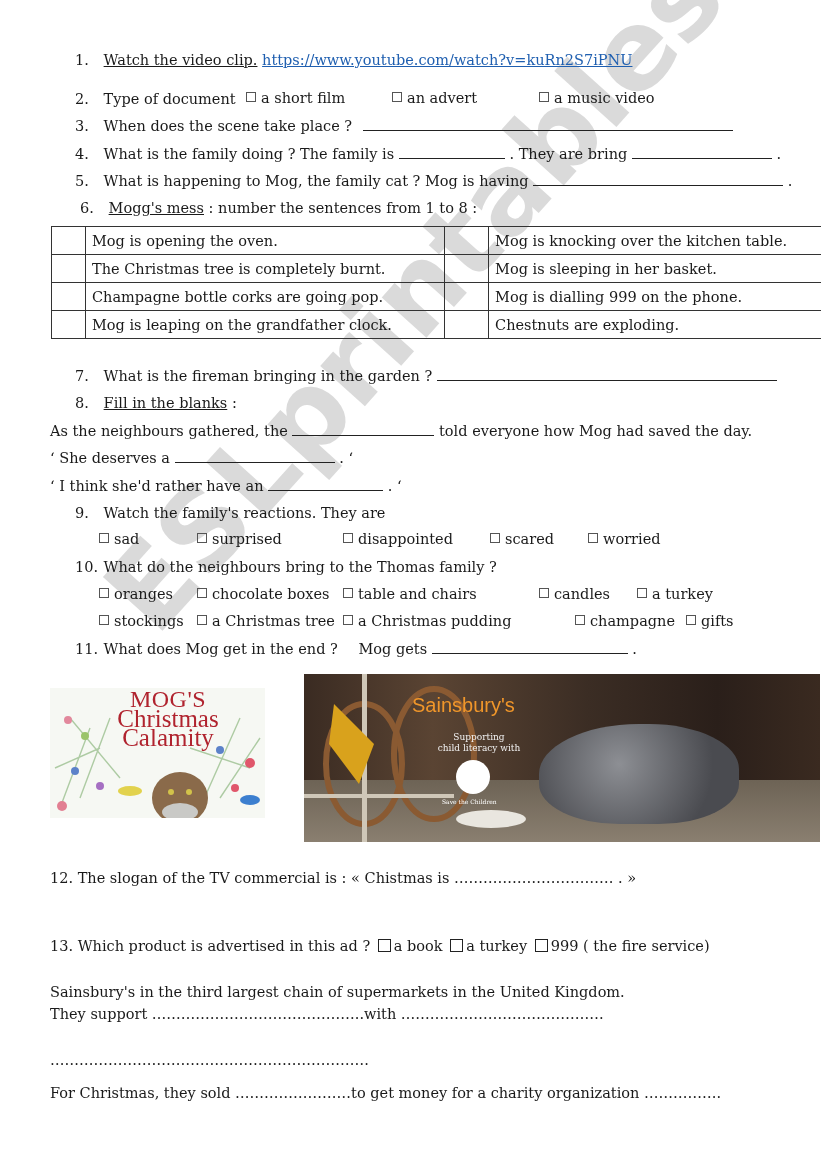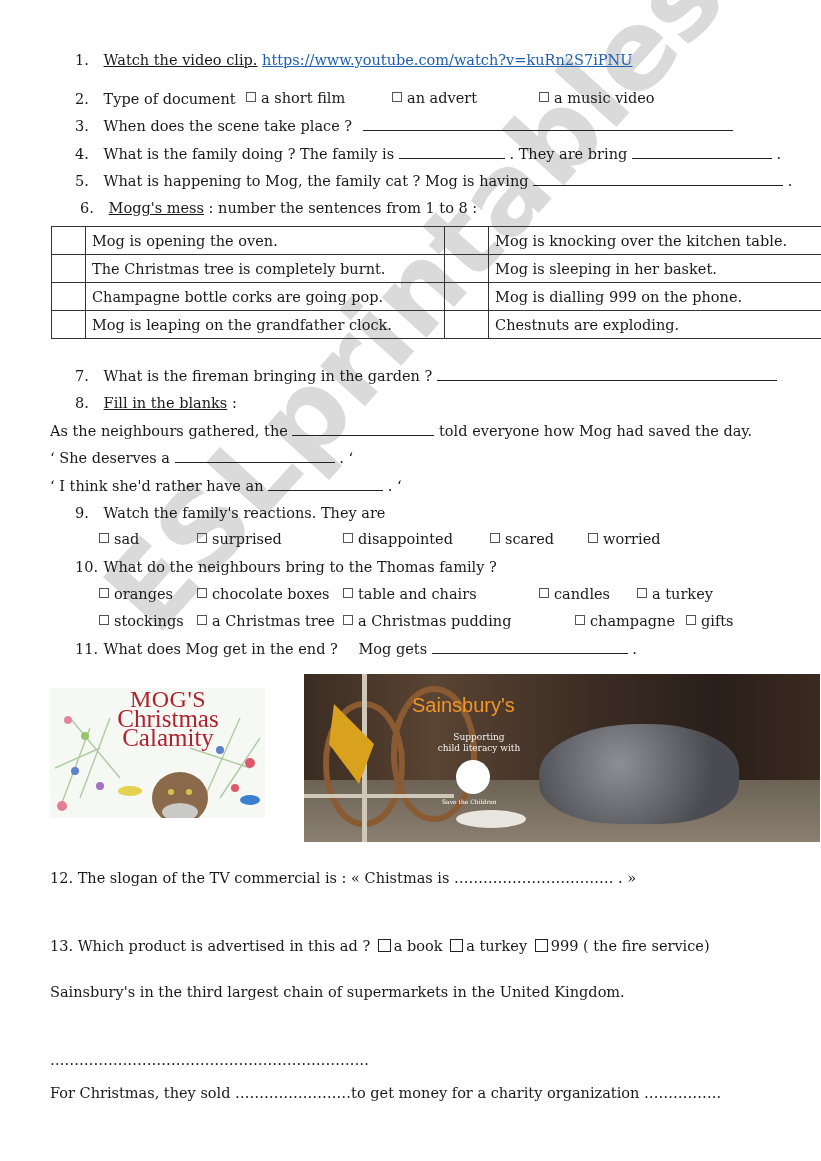--- a/index.html
+++ b/index.html
@@ -223,15 +223,16 @@
   <div class="line" style="left:50px;top:869px;">12. The slogan of the TV commercial is : « Chistmas is …………………………… . »</div>
 
   <div class="line" style="left:50px;top:937px;">
     <span>13. Which product is advertised in this ad ?</span>
     <span class="box big"></span><span>a book</span>
     <span class="box big"></span><span>a turkey</span>
     <span class="box big"></span><span>999 ( the fire service)</span>
   </div>
 
   <div class="line" style="left:50px;top:983px;">Sainsbury's in the third largest chain of supermarkets in the United Kingdom.</div>
+  <div class="line" style="left:50px;top:1005px;">They support ……………………………………..with ……………………………………</div>
   <div class="line" style="left:50px;top:1084px;">For Christmas, they sold ……………………to get money for a charity organization …………….</div>
   <div class="line" style="left:50px;top:1051px;">…………………………………………………………</div>
 </div>
 
 </body></html>

